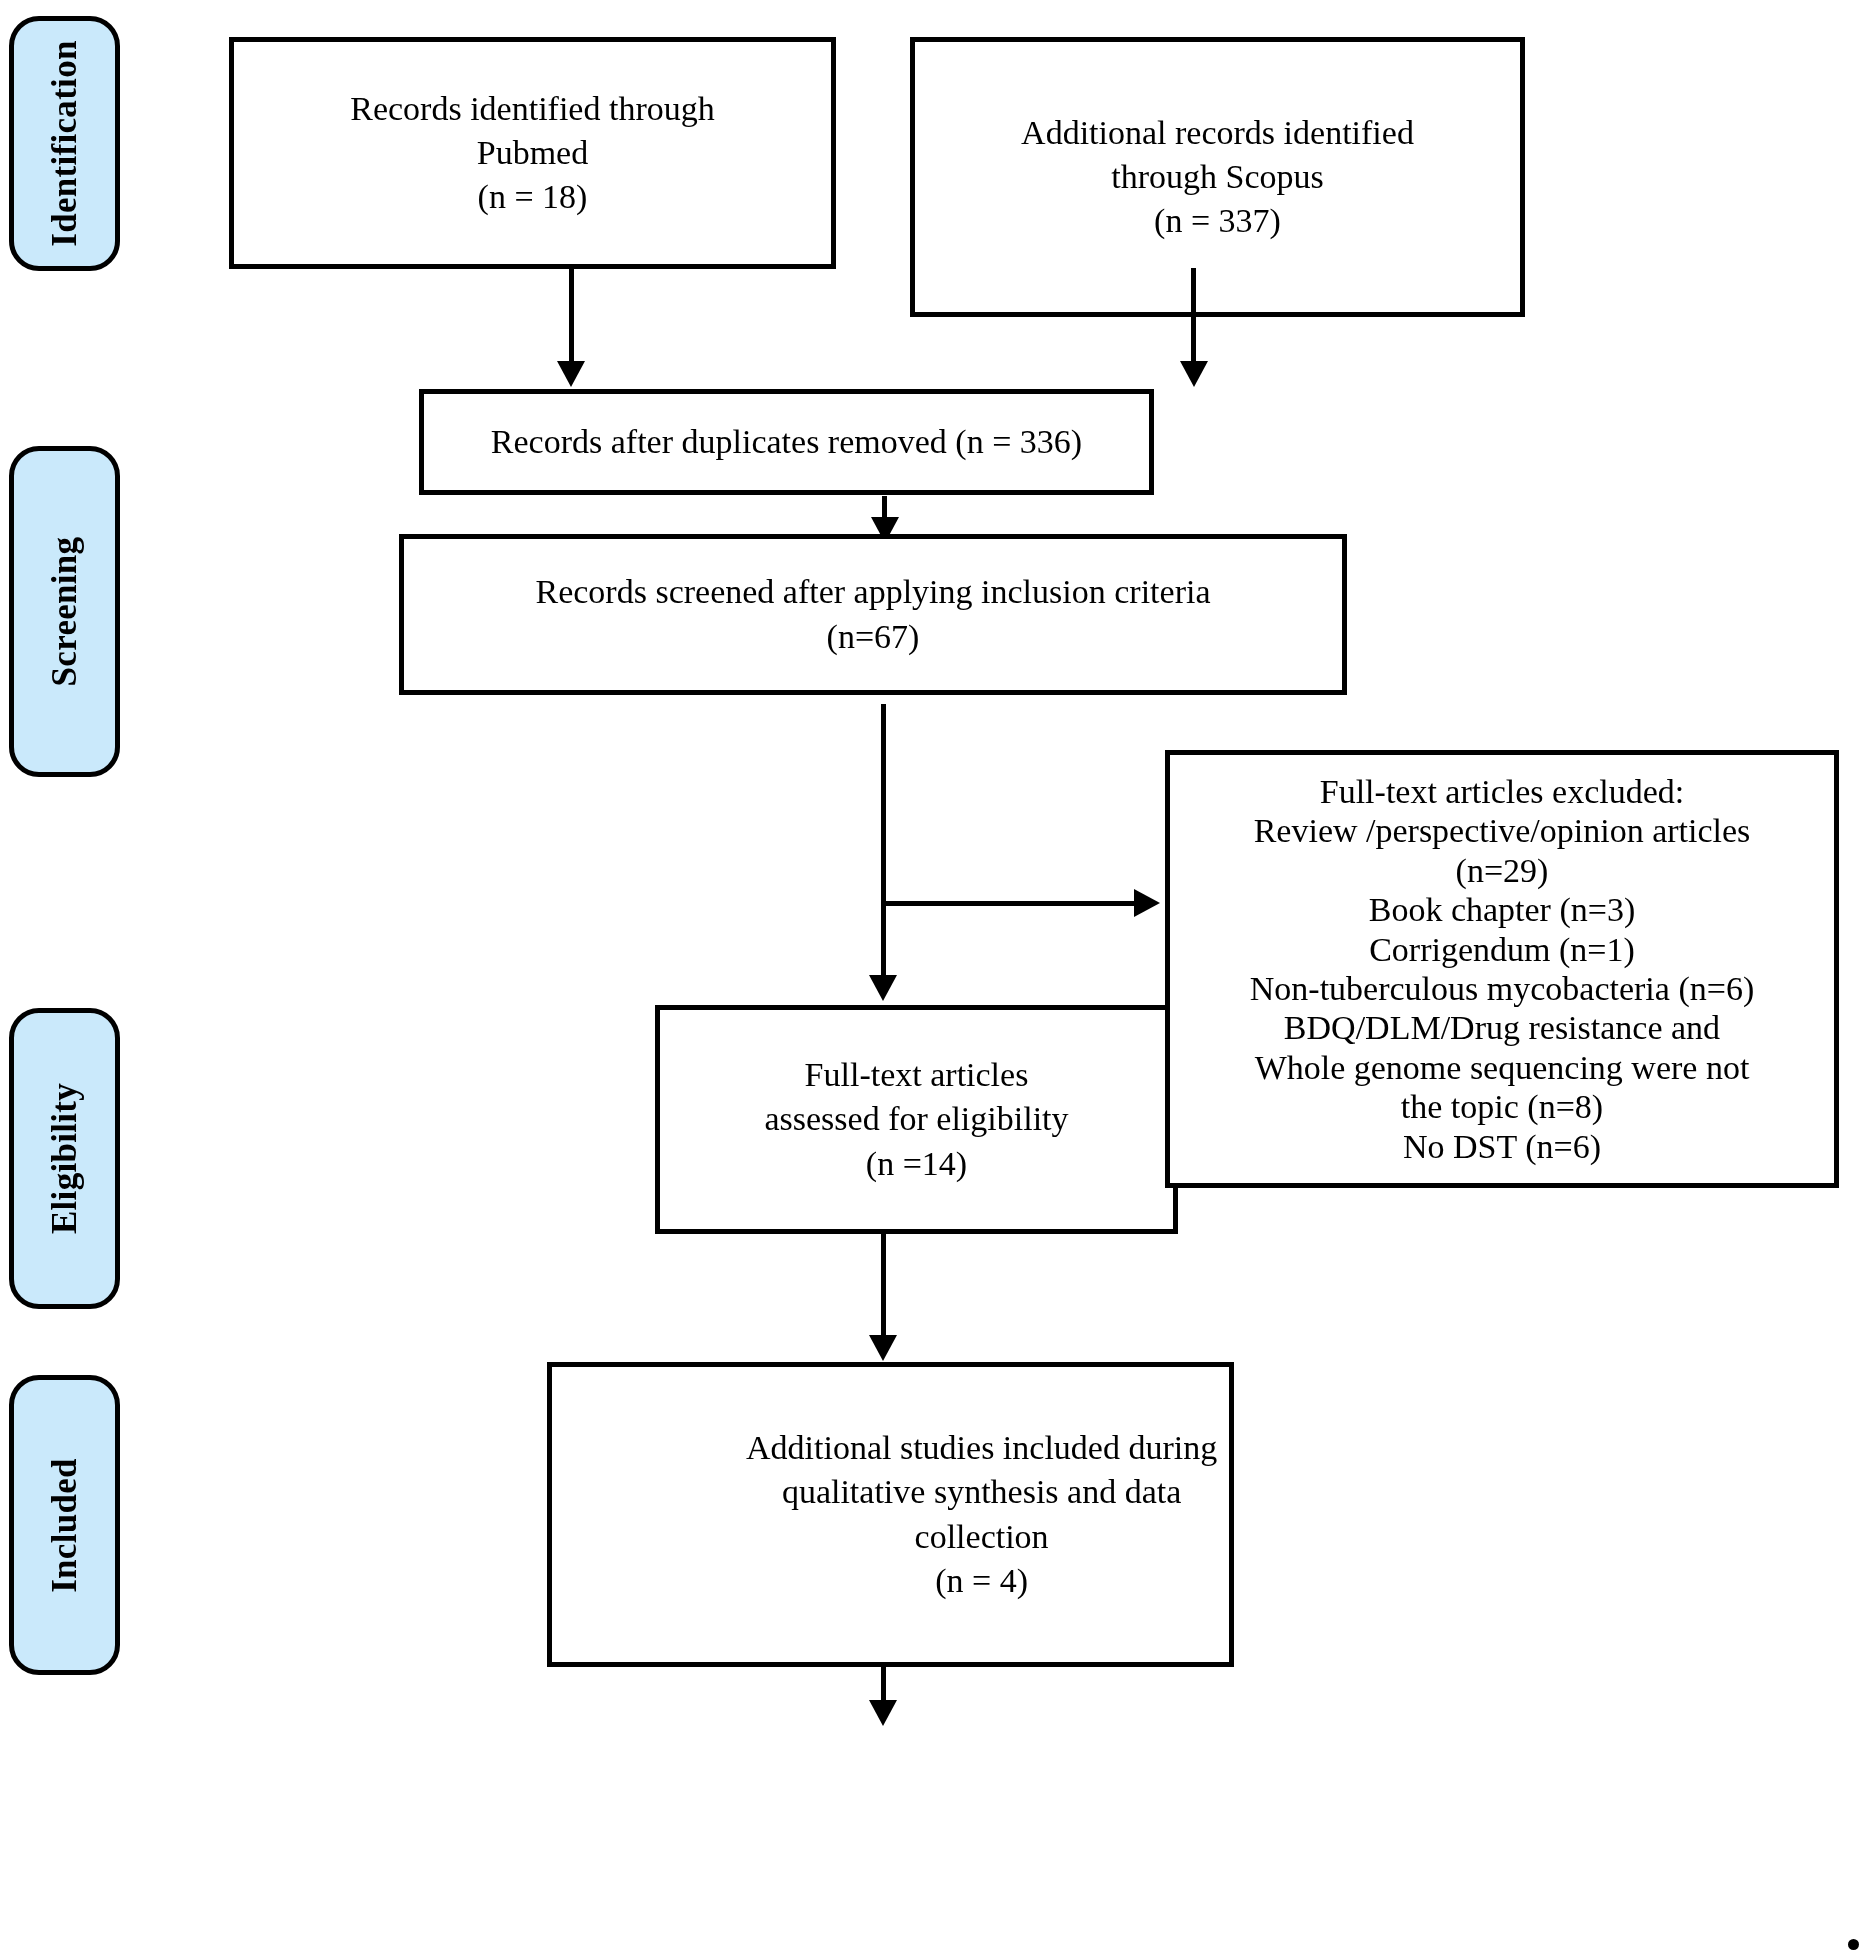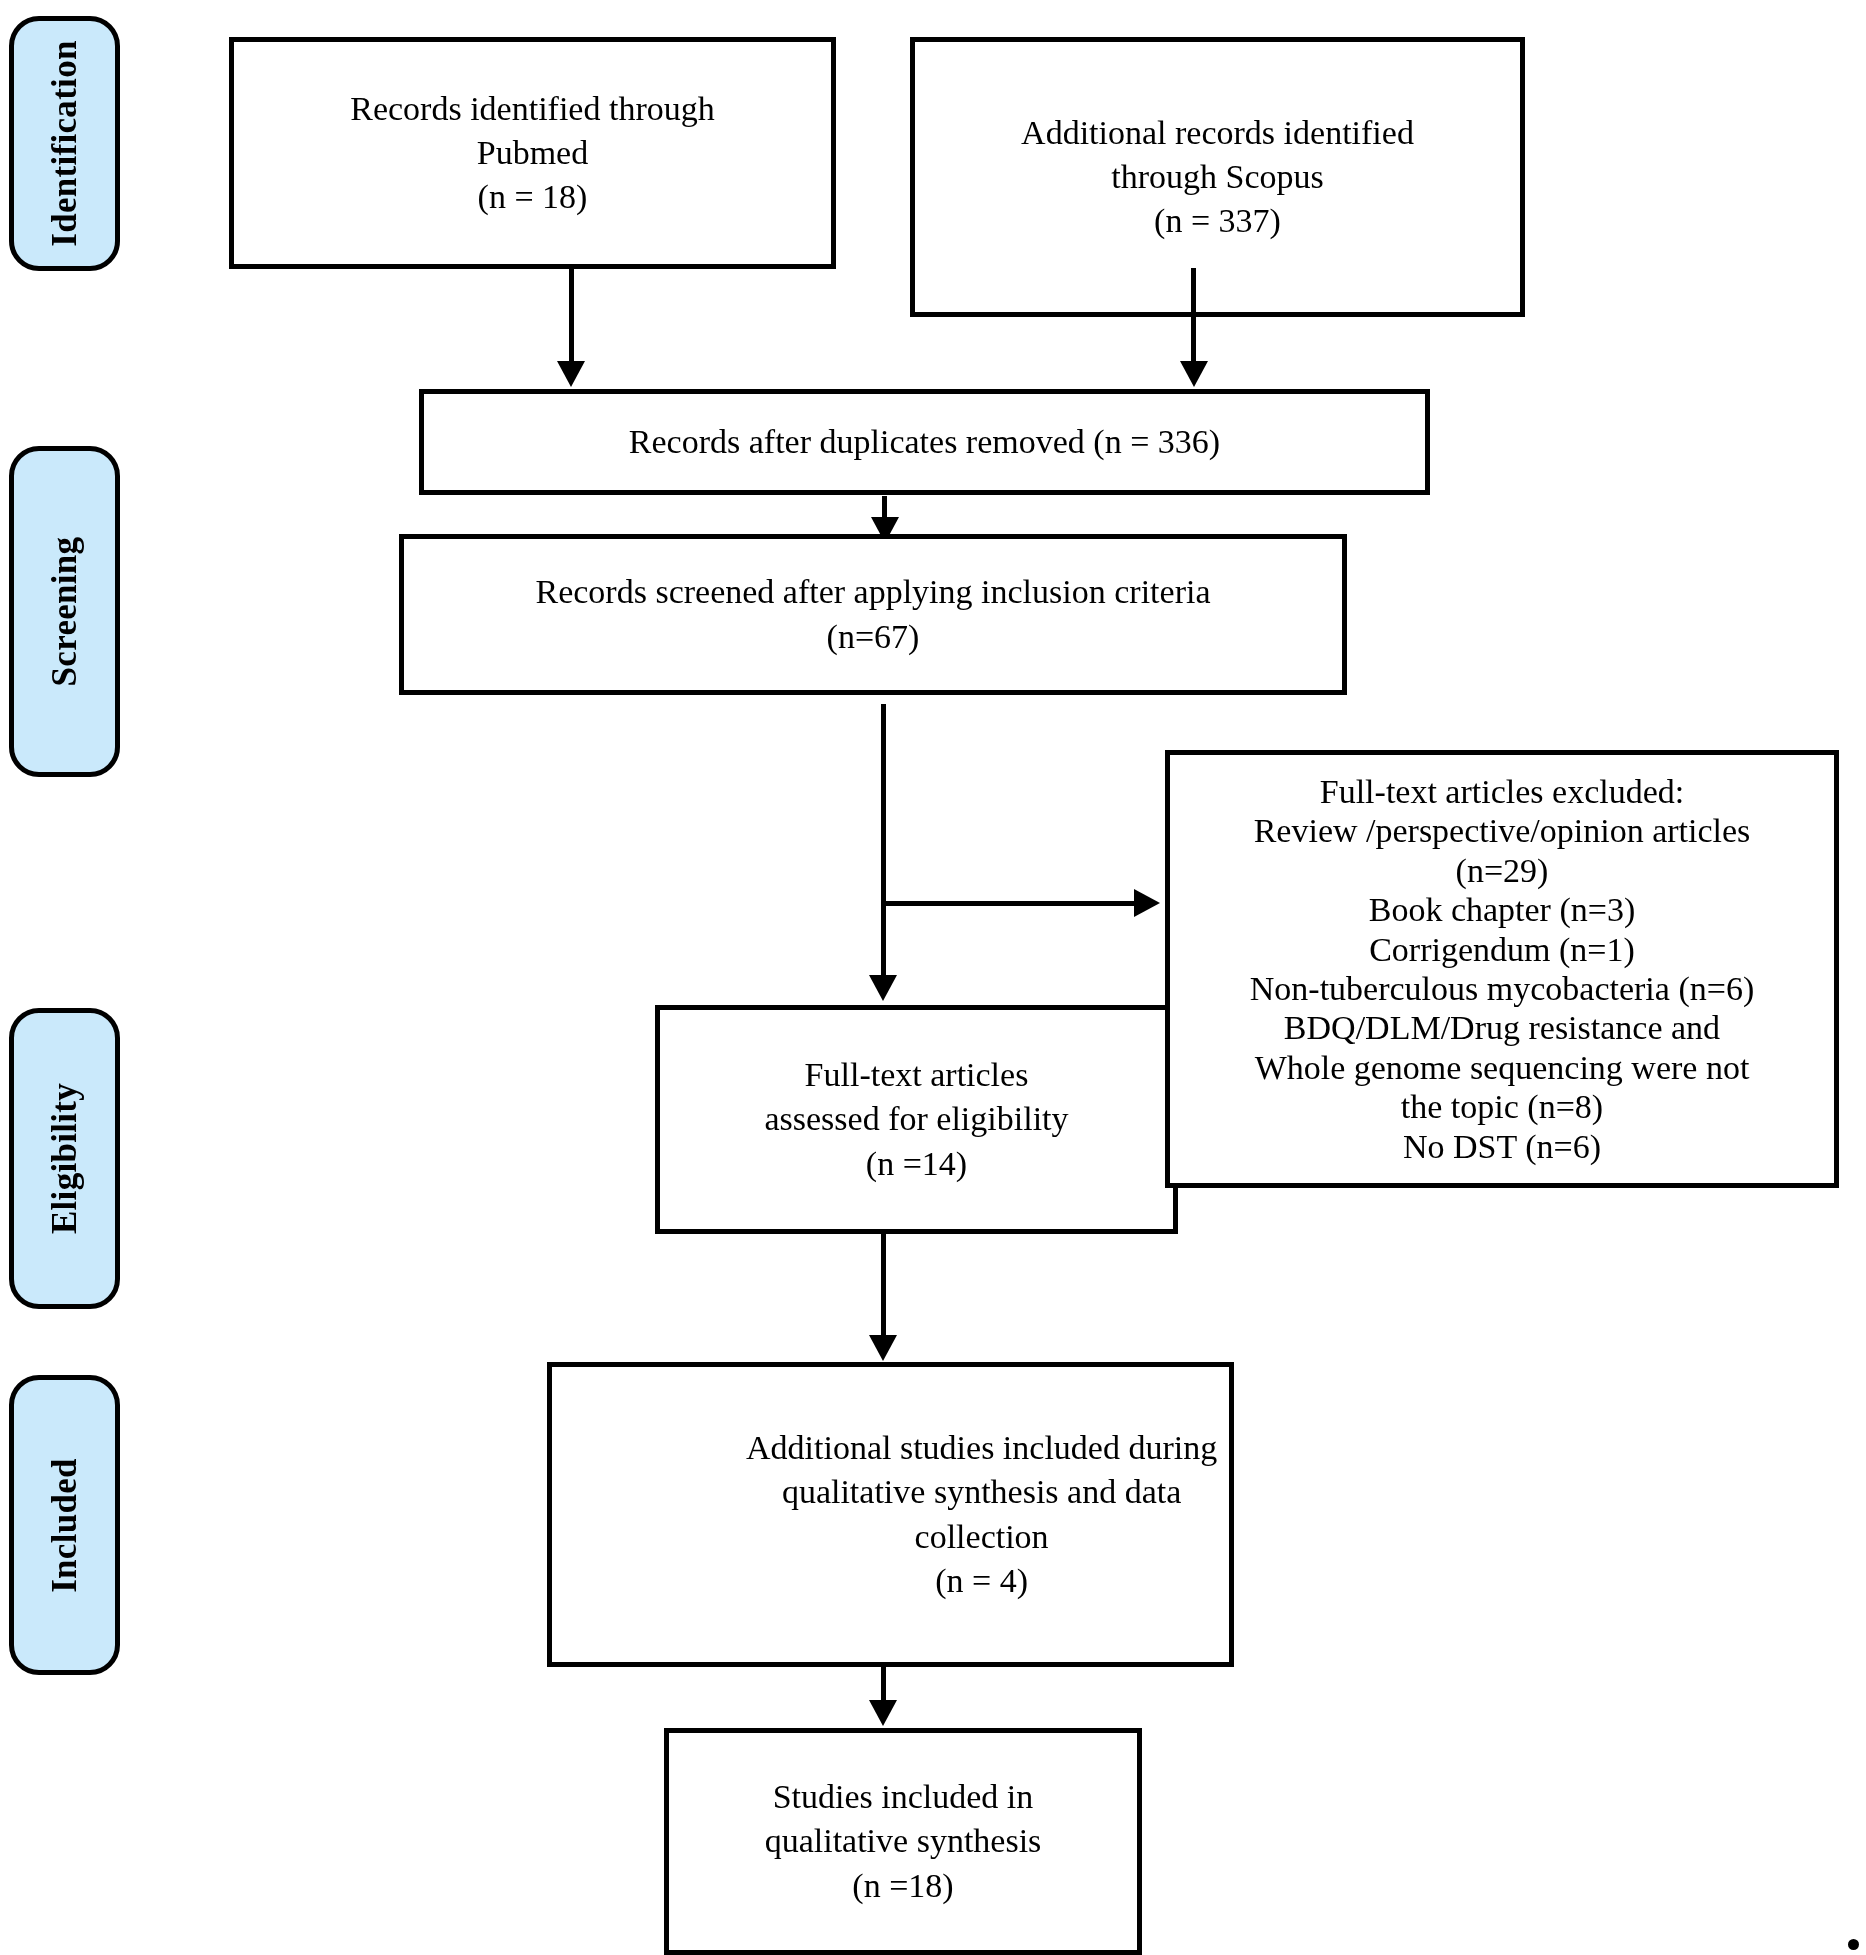--- a/index.html
+++ b/index.html
@@ -126,21 +126,21 @@
 through Scopus
 (n = 337)</div>
   </div>
 
   <div class="vline" style="left:569px; top:268px; height:95px;"></div>
   <div class="arrow-down" style="left:557px; top:361px;"></div>
 
   <div class="vline" style="left:1191px; top:268px; height:95px;"></div>
   <div class="arrow-down" style="left:1180px; top:361px;"></div>
 
-  <div class="flow-box" style="left:419px; top:389px; width:1011px; height:106px;">
+  <div class="flow-box" style="left:419px; top:389px; width:735px; height:106px;">
     <div class="box-text">Records after duplicates removed (n = 336)</div>
   </div>
 
   <div class="vline" style="left:882px; top:496px; height:25px;"></div>
   <div class="arrow-down" style="left:871px; top:517px;"></div>
 
   <div class="flow-box" style="left:399px; top:534px; width:948px; height:161px;">
     <div class="box-text">Records screened after applying inclusion criteria
 (n=67)</div>
   </div>
@@ -176,22 +176,17 @@
   <div class="flow-box" style="left:547px; top:1362px; width:687px; height:305px;justify-content:flex-end;">
     <div class="box-text">Additional studies included during
 qualitative synthesis and data
 collection
 (n = 4)</div>
   </div>
 
   <div class="vline" style="left:881px; top:1667px; height:37px;"></div>
   <div class="arrow-down" style="left:869px; top:1700px;"></div>
 
-  <div class="flow-box" style="left:664px; top:1728px; width:478px; height:227px;">
-    <div class="box-text">Studies included in
-qualitative synthesis
-(n =18)</div>
-  </div>
 
   <div class="page-dot" style="left:1848px; top:1939px;"></div>
 
 </div>
 
 
 </body></html>

